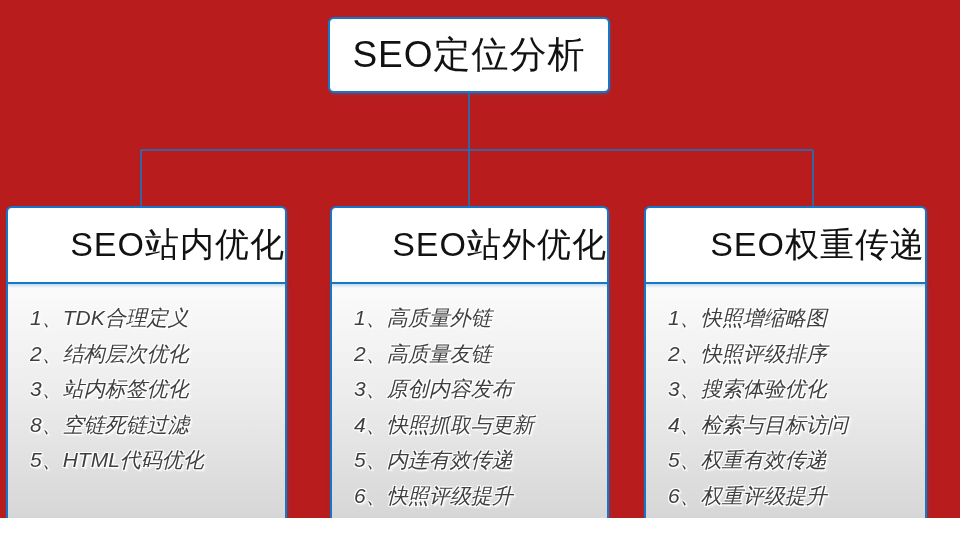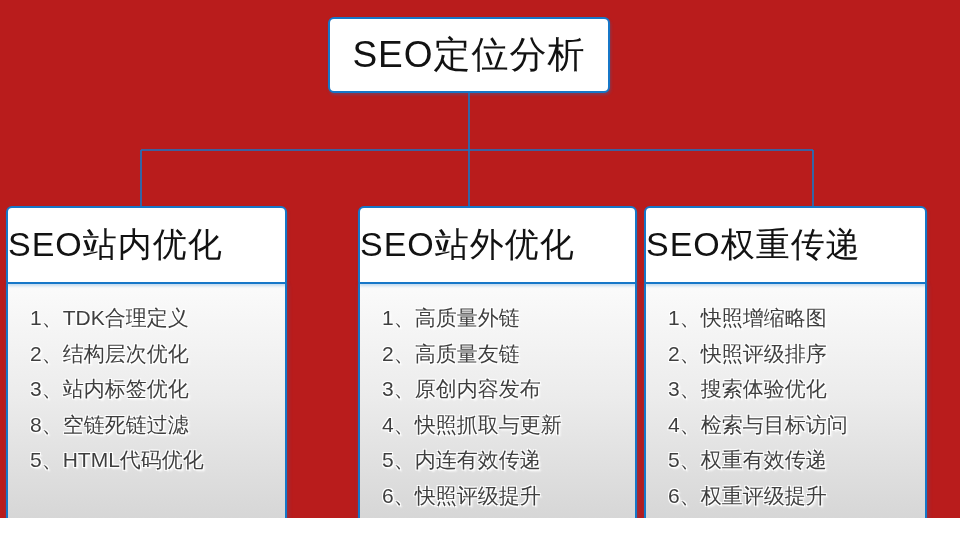--- a/index.html
+++ b/index.html
@@ -19,41 +19,42 @@
     background: #ffffff; border: 2px solid var(--accent); border-radius: 6px;
     display: flex; align-items: center; justify-content: center;
     box-shadow: 1px 2px 3px rgba(22,119,200,0.30);
   }
   .root-box .title { font-size: 37px; color: #121212; letter-spacing: 1px; }
 
   .column { position: absolute; top: 206px; }
   .col-header {
     height: 78px; background: #ffffff;
     border: 2px solid var(--accent); border-radius: 6px 6px 2px 2px;
-    display: flex; align-items: center; justify-content: flex-start;
+    display: flex; align-items: center; justify-content: flex-end;
     position: relative; z-index: 2;
     box-shadow: 1px 2px 3px rgba(22,119,200,0.25);
   }
   .col-header .title { font-size: 34px; color: #121212; letter-spacing: 1px; }
   .col-body {
     margin-top: -2px; height: 252px;
     border: 2px solid var(--accent); border-radius: 2px 2px 9px 9px;
     background: linear-gradient(180deg, #fbfbfb 0%, #ececec 45%, #d4d4d4 100%);
     padding: 16px 10px 12px 22px;
     position: relative; z-index: 1;
     box-shadow: 1px 2px 4px rgba(22,119,200,0.30);
+    font-style: italic;
   }
   .col-body .item {
     font-size: 21px; line-height: 35.6px; color: var(--item-text);
     white-space: nowrap;
     text-shadow: -1px -1px 0 #ffffff, 1px -1px 0 #ffffff,
                  -1px 1px 0 #ffffff, 1px 1px 0 #ffffff, 2px 2px 2px rgba(255,255,255,0.9);
   }
   .col-1 { left: 6px;   width: 281px; }
-  .col-2 { left: 330px; width: 279px; margin-left: 28px; }
+  .col-2 { left: 330px; width: 279px; }
   .col-3 { left: 644px; width: 283px; }
 </style>
 </head>
 <body>
 
 <div class="canvas">
 
   <svg class="connectors" viewBox="0 0 960 550" aria-hidden="true">
     <path d="M469 93 L469 150 M141 150 L813 150 M141 150 L141 206 M469 150 L469 206 M813 150 L813 206"></path>
   </svg>

